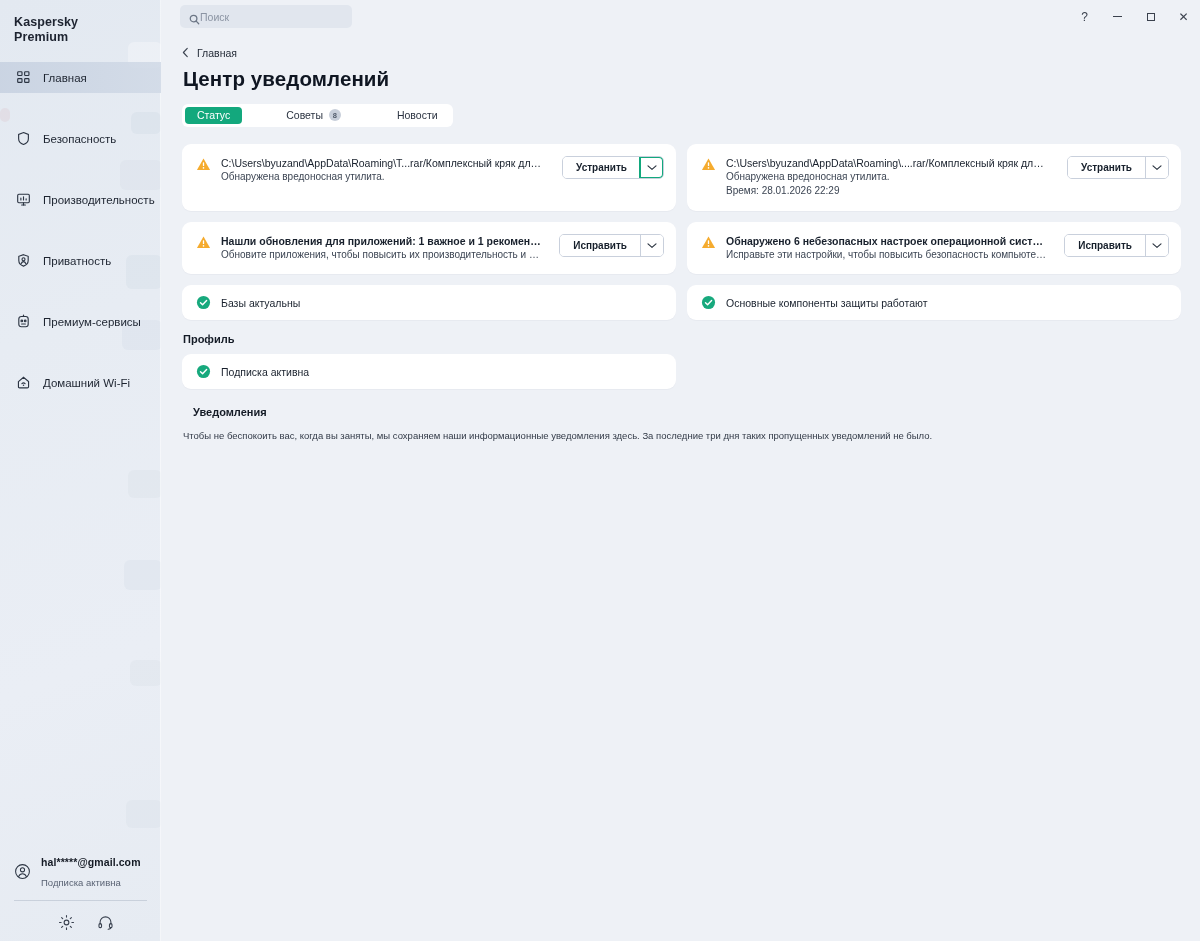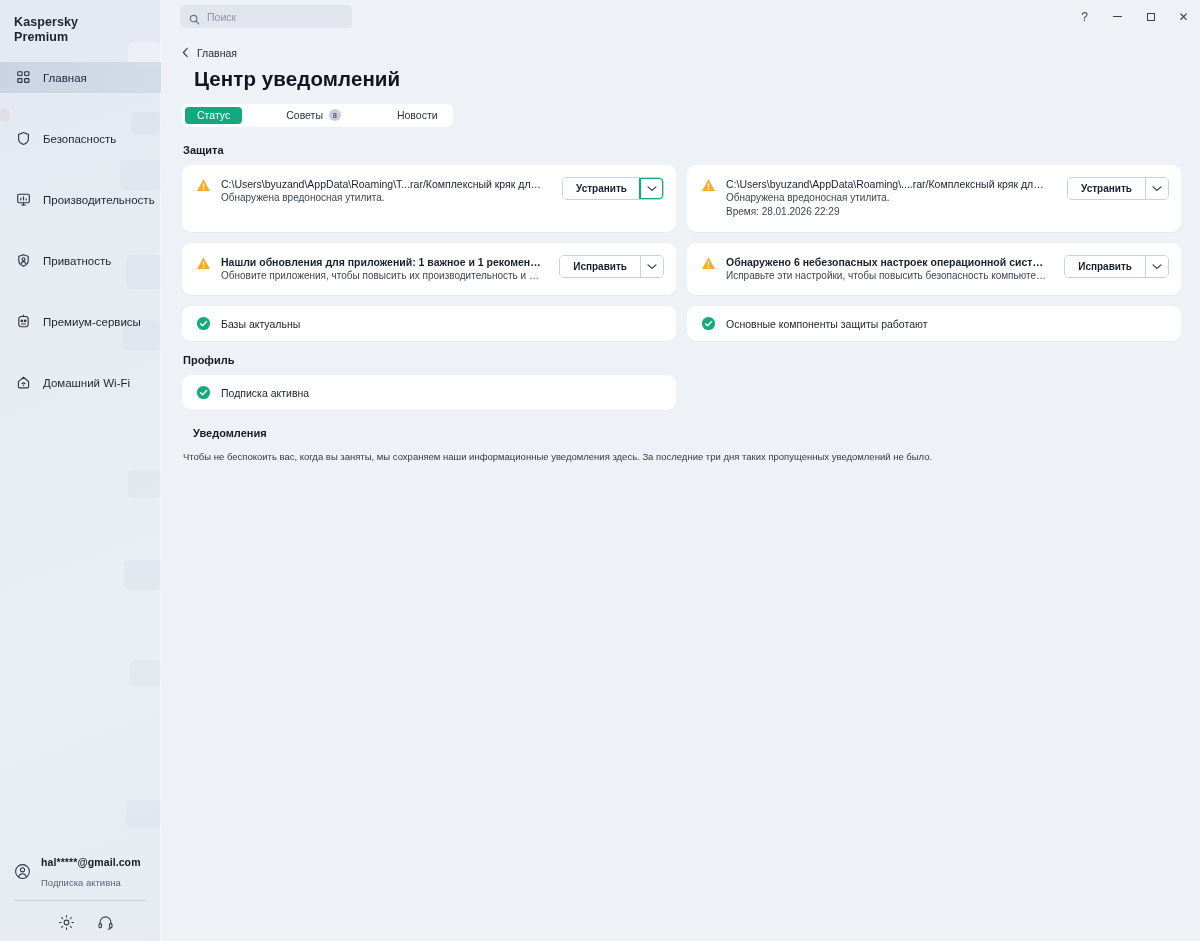--- a/index.html
+++ b/index.html
@@ -146,21 +146,21 @@
     align-items: center;
     padding: 0 0 0 19px;
     position: relative;
   }
   .search {
     width: 172px; height: 23px;
     background: #e1e6ee;
     border-radius: 5px;
     display: flex;
     align-items: center;
-    gap: 7px;
+    gap: 0;
     padding: 0 9px;
     cursor: text;
   }
   .search .s-ico { width: 11px; height: 11px; color: #6c7685; flex: 0 0 11px; }
   .search input {
     border: 0; outline: 0; background: transparent;
     font-family: inherit;
     font-size: 10.5px;
     color: #414a59;
     width: 100%;
@@ -196,21 +196,21 @@
     cursor: pointer;
     margin-bottom: 8px;
   }
   .breadcrumb .chev { width: 7px; height: 11px; color: #3b4350; }
 
   .page-title {
     font-size: 20.5px;
     font-weight: 700;
     color: #0f1622;
     letter-spacing: .1px;
-    margin: 0 0 13px 12px;
+    margin: 0 0 13px 1px;
   }
 
   .tabs {
     display: inline-flex;
     align-items: center;
     background: #ffffff;
     border-radius: 6px;
     padding: 3px;
     height: 23px;
     margin-bottom: 17px;
@@ -519,21 +519,20 @@
         </div>
         <div class="tab">
           <span>Советы</span>
           <span class="badge">8</span>
         </div>
         <div class="tab">
           <span>Новости</span>
         </div>
       </div>
 
-      <h2 class="section-title">Защита</h2>
 
       <div class="grid">
 
         <div class="card tall">
           <span class="c-ico warn">
             <svg viewBox="0 0 16 16" width="15" height="15">
               <path d="M8 1.6 L15 13.9 H1 Z" fill="#f5ab2e"></path>
               <rect x="7.3" y="5.6" width="1.4" height="4.1" rx="0.7" fill="#fff"></rect>
               <circle cx="8" cy="11.6" r="0.85" fill="#fff"></circle>
             </svg>

